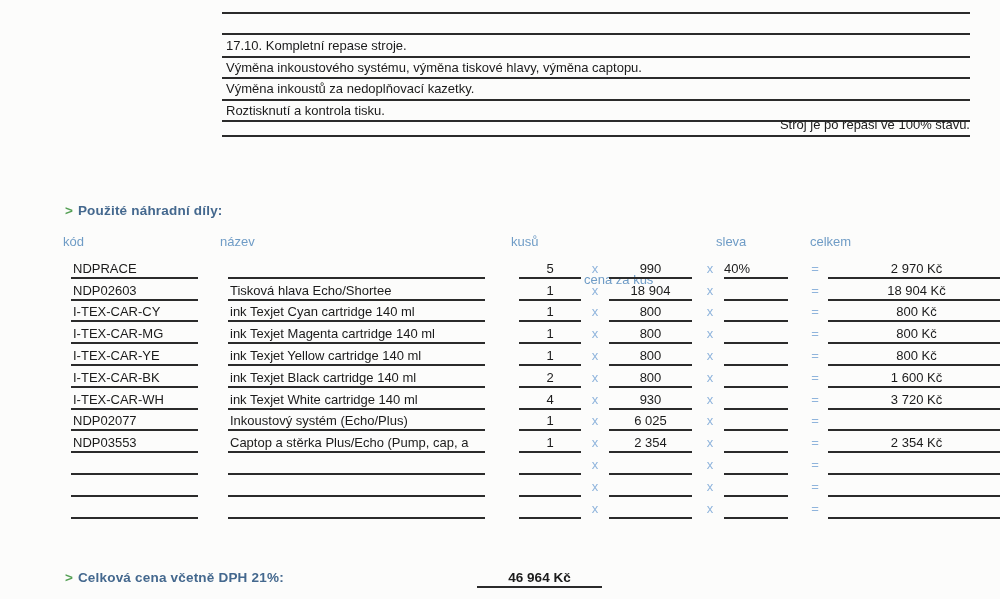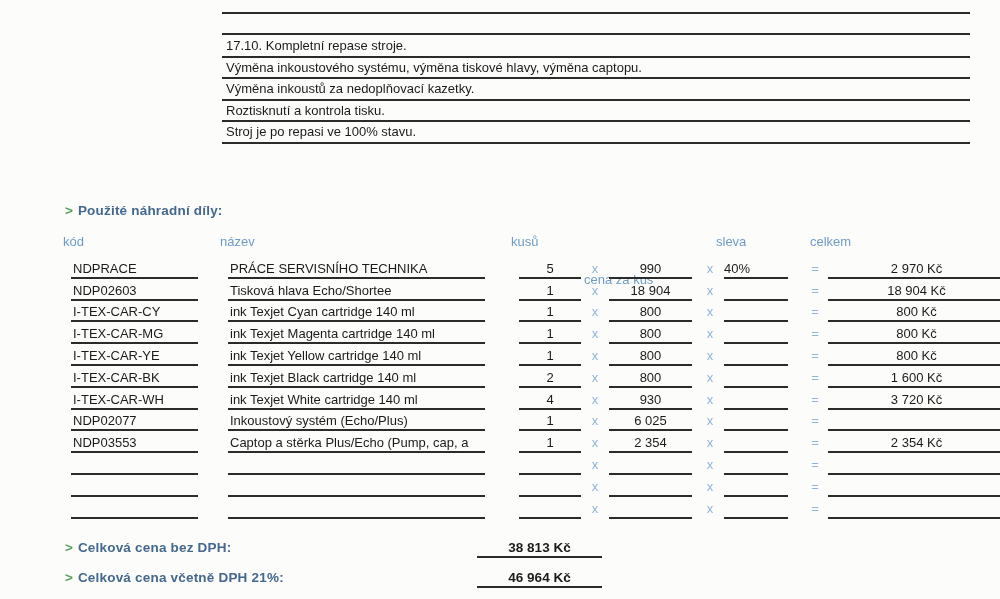--- a/index.html
+++ b/index.html
@@ -35,21 +35,21 @@
     position:absolute; left:0; width:100%; height:21.5px;
     border-bottom:2px solid var(--rule);
     font-size:13px; line-height:20px;
     padding-left:4px;
     white-space:nowrap; overflow:hidden;
   }
   .top-line-0{top:36px;}
   .top-line-1{top:57.5px;}
   .top-line-2{top:79px;}
   .top-line-3{top:100.5px;}
-  .top-line-4{top:122px;}
+  .top-line-4{top:115px;text-align:right;}
 
   
   .section-title{
     position:absolute; left:65px; top:203px;
     font-size:13.5px; font-weight:bold;
     white-space:nowrap;
   }
   .arrow{color:var(--accent_green); margin-right:5px;}
   .title-text{color:var(--label_blue); letter-spacing:.2px;}
 
@@ -134,21 +134,20 @@
     <span class="h-name">název</span>
     <span class="h-qty">kusů</span>
     <span class="h-price">cena za kus</span>
     <span class="h-discount">sleva</span>
     <span class="h-total">celkem</span>
   </div>
 
   <div class="rows">
       <div class="part-row">
       <span class="cell c-code">NDPRACE</span>
-      <span class="cell c-name">PRÁCE SERVISNÍHO TECHNIKA</span>
       <span class="cell c-qty">5</span>
       <span class="op op-x1">x</span>
       <span class="cell c-price">990</span>
       <span class="op op-x2">x</span>
       <span class="cell c-discount">40%</span>
       <span class="op op-eq">=</span>
       <span class="cell c-total">2 970 Kč</span>
       <span class="u u-code"></span>
       <span class="u u-name"></span>
       <span class="u u-qty"></span>
@@ -337,27 +336,20 @@
       <span class="cell c-total"></span>
       <span class="u u-code"></span>
       <span class="u u-name"></span>
       <span class="u u-qty"></span>
       <span class="u u-price"></span>
       <span class="u u-discount"></span>
       <span class="u u-total"></span>
     </div>
     </div>
 
-  <div class="total-row total-row-0">
-    <span class="total-label">
-      <span class="arrow">&gt;</span><span class="lbl">Celková cena bez DPH:</span>
-    </span>
-    <span class="total-value">38 813 Kč</span>
-    <span class="total-underline"></span>
-  </div>
   <div class="total-row total-row-1">
     <span class="total-label">
       <span class="arrow">&gt;</span><span class="lbl">Celková cena včetně DPH 21%:</span>
     </span>
     <span class="total-value">46 964 Kč</span>
     <span class="total-underline"></span>
   </div>
 
 </div>
 

